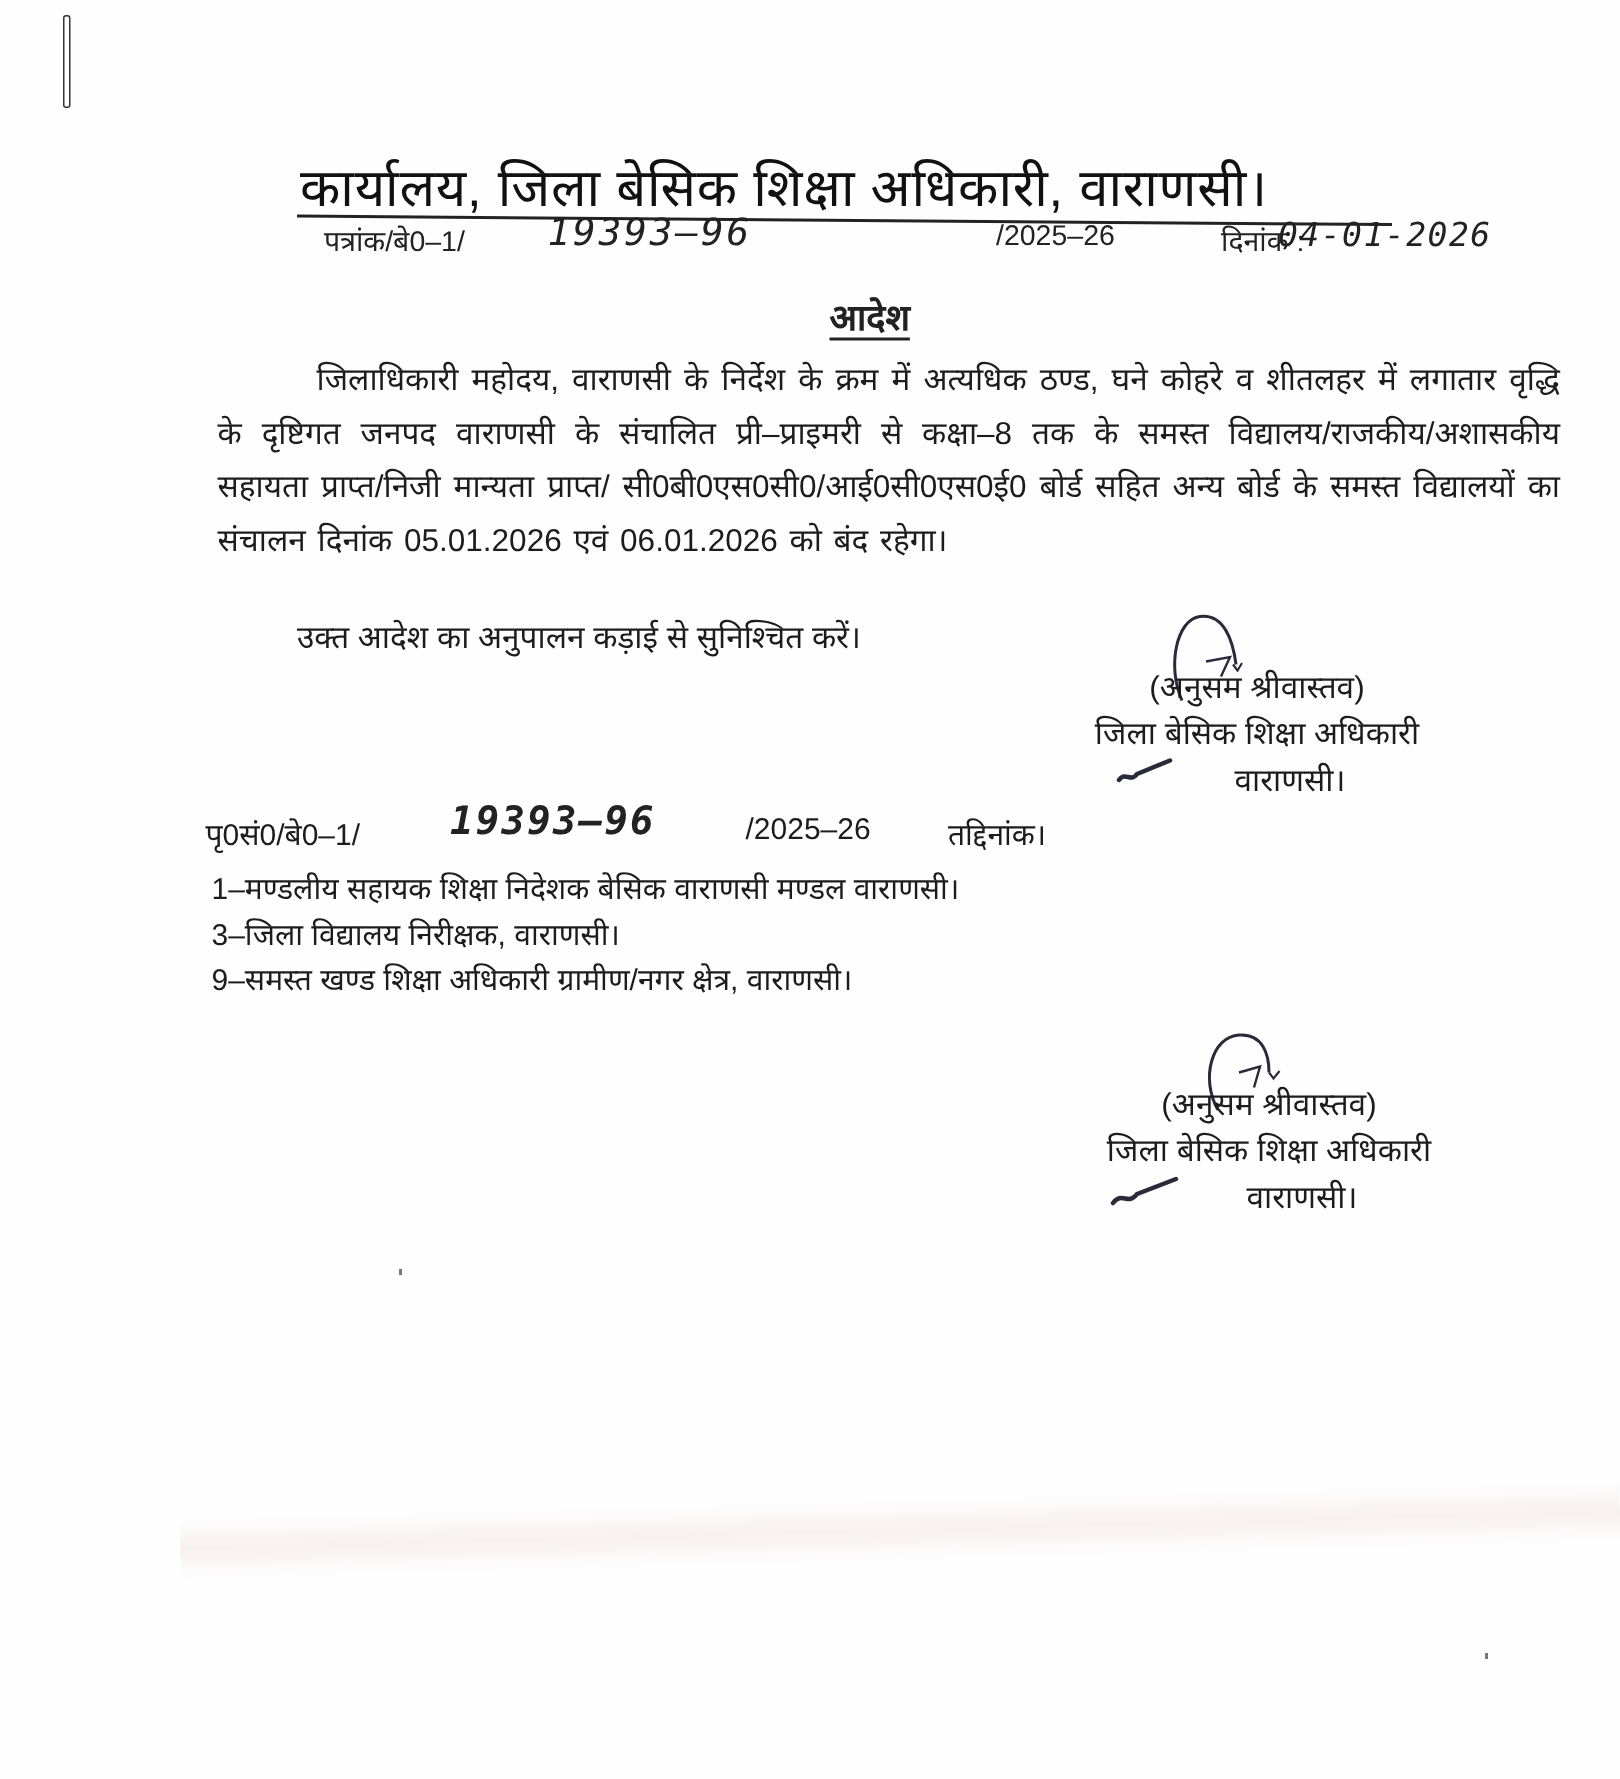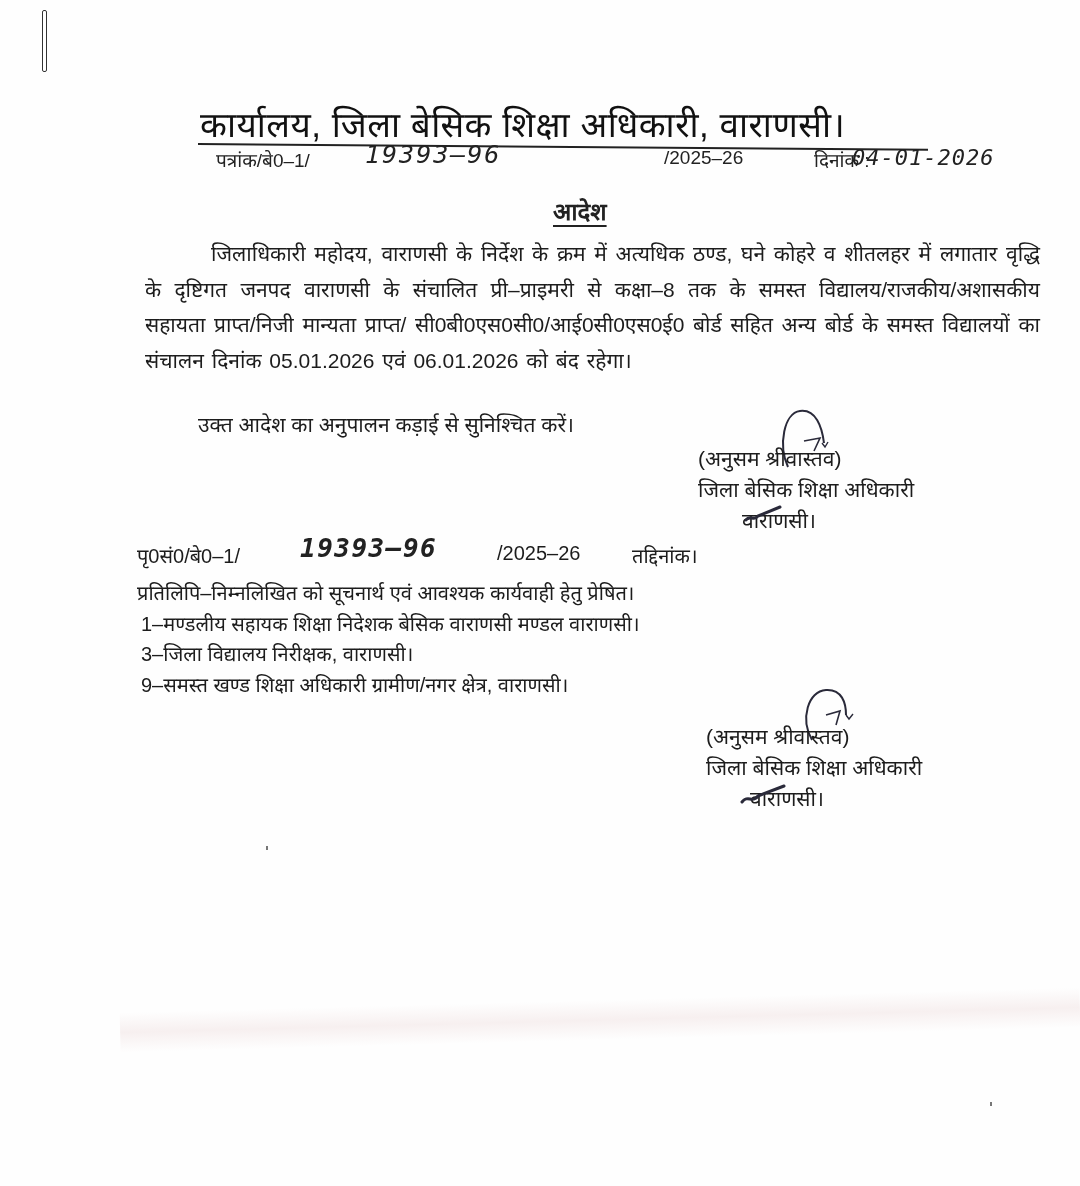--- a/index.html
+++ b/index.html
@@ -90,20 +90,21 @@
     }
     .body-para .indent { display: inline-block; width: 66px; }
     .compliance {
       left: 198px; top: 410px;
       font-size: 21px;
       color: #1c1c1c;
     }
 
     .sig-block {
       position: absolute;
+      text-align: center;
       font-size: 21px;
       line-height: 31px;
       color: #1c1c1c;
     }
     .sig-block-1 { left: 698px; top: 443px; width: 280px; }
     .sig-block-2 { left: 706px; top: 721px; width: 280px; }
 
     .signature-scribble {
       position: absolute;
       pointer-events: none;
@@ -177,21 +178,20 @@
   <svg class="signature-scribble" style="left:744px; top:504px;" width="40" height="20" viewBox="0 0 40 20">
     <path d="M2 16 C 6 10, 10 18, 14 12 L 36 3" fill="none" stroke="#2a2a3a" stroke-width="3" stroke-linecap="round"></path>
   </svg>
 
   <span class="abs copy-ref copy-prefix">पृ0सं0/बे0–1/</span>
   <span class="abs copy-number-hand">19393–96</span>
   <span class="abs copy-ref copy-year">/2025–26</span>
   <span class="abs copy-ref copy-same-date">तद्दिनांक।</span>
 
   <div class="copy-list">
-    <div>प्रतिलिपि–निम्नलिखित को सूचनार्थ एवं आवश्यक कार्यवाही हेतु प्रेषित।</div>
     <div class="item">1–मण्डलीय सहायक शिक्षा निदेशक बेसिक वाराणसी मण्डल वाराणसी।</div>
     <div class="item">3–जिला विद्यालय निरीक्षक, वाराणसी।</div>
     <div class="item">9–समस्त खण्ड शिक्षा अधिकारी ग्रामीण/नगर क्षेत्र, वाराणसी।</div>
   </div>
 
   <svg class="signature-scribble" style="left:790px; top:685px;" width="90" height="60" viewBox="0 0 90 60">
     <path d="M22 55 C 10 34, 18 6, 36 5 C 52 4, 56 18, 56 30" fill="none" stroke="#2a2a3a" stroke-width="2"></path>
     <path d="M36 30 L 50 26 L 46 40" fill="none" stroke="#2a2a3a" stroke-width="1.6"></path>
     <path d="M56 30 l3 4 l4 -5" fill="none" stroke="#2a2a3a" stroke-width="1.4"></path>
   </svg>

